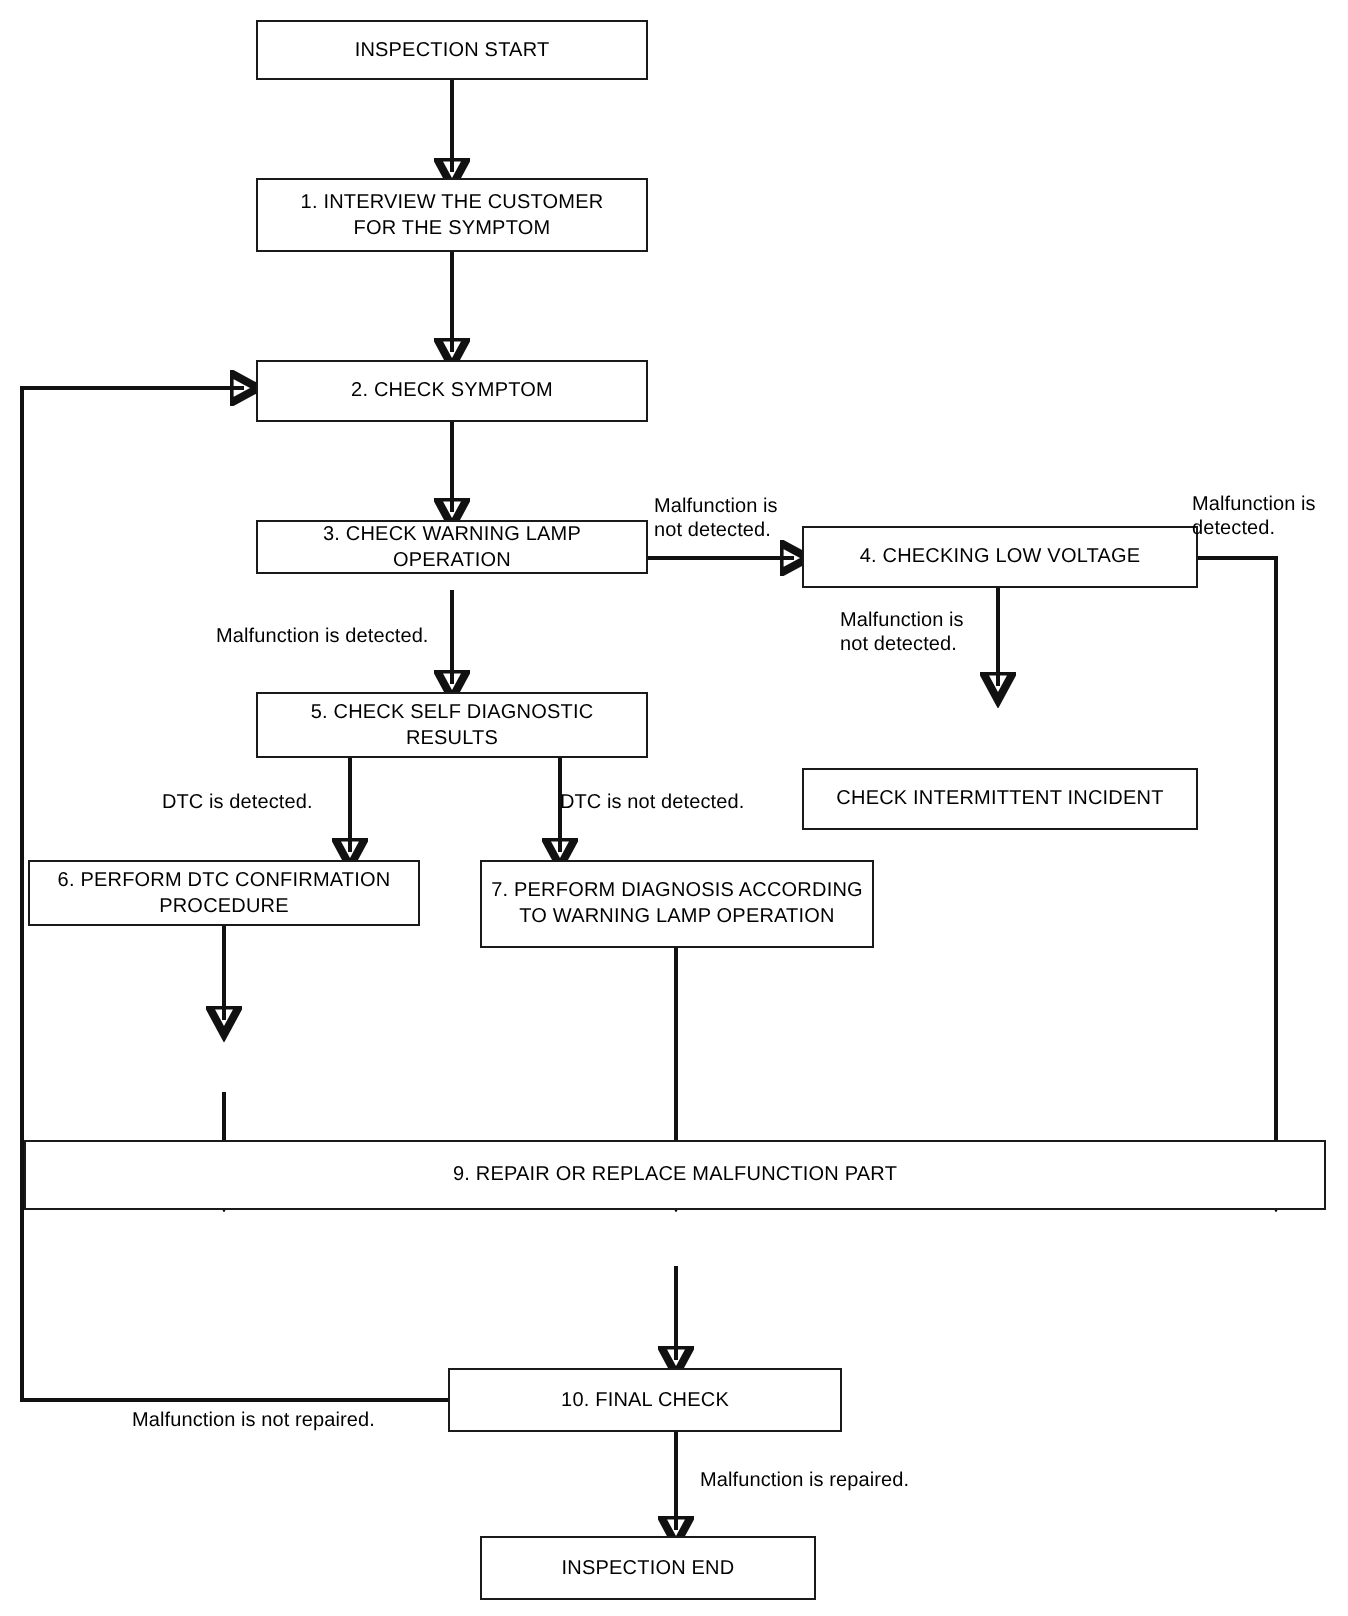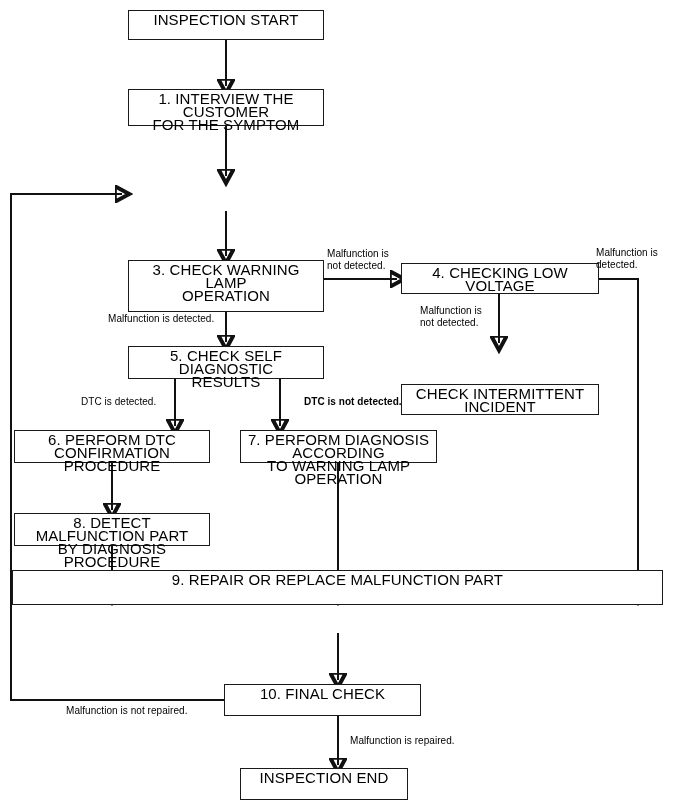--- a/index.html
+++ b/index.html
@@ -16,24 +16,25 @@
     height: 808px;
     background: #ffffff;
     overflow: hidden;
   }
   .node {
     position: absolute;
     box-sizing: border-box;
     border: 1px solid #1a1a1a;
     background: #ffffff;
     display: flex;
+    align-items: center;
     justify-content: center;
     text-align: center;
     color: #000000;
-    font-size: 15px;
+    font-size: 10px;
     line-height: 13px;
     letter-spacing: 0.1px;
     padding: 2px 4px;
   }
   .node .lbl {
     display: block;
     white-space: pre-line;
   }
   .edge-label {
     position: absolute;
@@ -104,22 +105,25 @@
 
   <div class="node" style="left:128px; top:10px; width:196px; height:30px;">
     <span class="lbl">INSPECTION START</span>
   </div>
 
   <div class="node" style="left:128px; top:89px; width:196px; height:37px;">
     <span class="lbl">1. INTERVIEW THE CUSTOMER
 FOR THE SYMPTOM</span>
   </div>
 
+  <div class="node" style="left:128px; top:180px; width:196px; height:31px;">
+    <span class="lbl">2. CHECK SYMPTOM</span>
+  </div>
 
-  <div class="node" style="left:128px; top:260px; width:196px; height:52px;">
+  <div class="node" style="left:128px; top:260px; width:196px; height:27px;">
     <span class="lbl">3. CHECK WARNING LAMP
 OPERATION</span>
   </div>
 
   <div class="node" style="left:401px; top:263px; width:198px; height:31px;">
     <span class="lbl">4. CHECKING LOW VOLTAGE</span>
   </div>
 
   <div class="node" style="left:401px; top:346px; width:198px; height:31px;margin-top:38px;">
     <span class="lbl">CHECK INTERMITTENT INCIDENT</span>
@@ -128,29 +132,25 @@
   <div class="node" style="left:128px; top:346px; width:196px; height:33px;">
     <span class="lbl">5. CHECK SELF DIAGNOSTIC
 RESULTS</span>
   </div>
 
   <div class="node" style="left:14px; top:430px; width:196px; height:33px;">
     <span class="lbl">6. PERFORM DTC CONFIRMATION
 PROCEDURE</span>
   </div>
 
-  <div class="node" style="left:240px; top:430px; width:197px; height:33px;">
+  <div class="node" style="left:240px; top:430px; width:197px; height:44px;">
     <span class="lbl">7. PERFORM DIAGNOSIS ACCORDING
 TO WARNING LAMP OPERATION</span>
   </div>
 
-  <div class="node" style="left:14px; top:513px; width:196px; height:33px;">
-    <span class="lbl">8. DETECT MALFUNCTION PART
-BY DIAGNOSIS PROCEDURE</span>
-  </div>
 
   <div class="node" style="left:12px; top:570px; width:651px; height:35px;">
     <span class="lbl">9. REPAIR OR REPLACE MALFUNCTION PART</span>
   </div>
 
   <div class="node" style="left:224px; top:684px; width:197px; height:32px;">
     <span class="lbl">10. FINAL CHECK</span>
   </div>
 
   <div class="node" style="left:240px; top:768px; width:168px; height:32px;">
@@ -163,19 +163,19 @@
   <div class="edge-label left" style="left:108px; top:313px; width:150px;">Malfunction is detected.</div>
 
   <div class="edge-label center" style="left:596px; top:247px; width:78px;">Malfunction is
 detected.</div>
 
   <div class="edge-label center" style="left:420px; top:305px; width:78px;">Malfunction is
 not detected.</div>
 
   <div class="edge-label left" style="left:81px; top:396px; width:110px;">DTC is detected.</div>
 
-  <div class="edge-label left" style="left:304px; top:396px; width:130px;font-weight:bold;">DTC is not detected.</div>
+  <div class="edge-label left" style="left:280px; top:396px; width:130px;">DTC is not detected.</div>
 
   <div class="edge-label left" style="left:66px; top:705px; width:160px;">Malfunction is not repaired.</div>
 
   <div class="edge-label left" style="left:350px; top:735px; width:150px;">Malfunction is repaired.</div>
 
 </div>
 
 </body></html>

